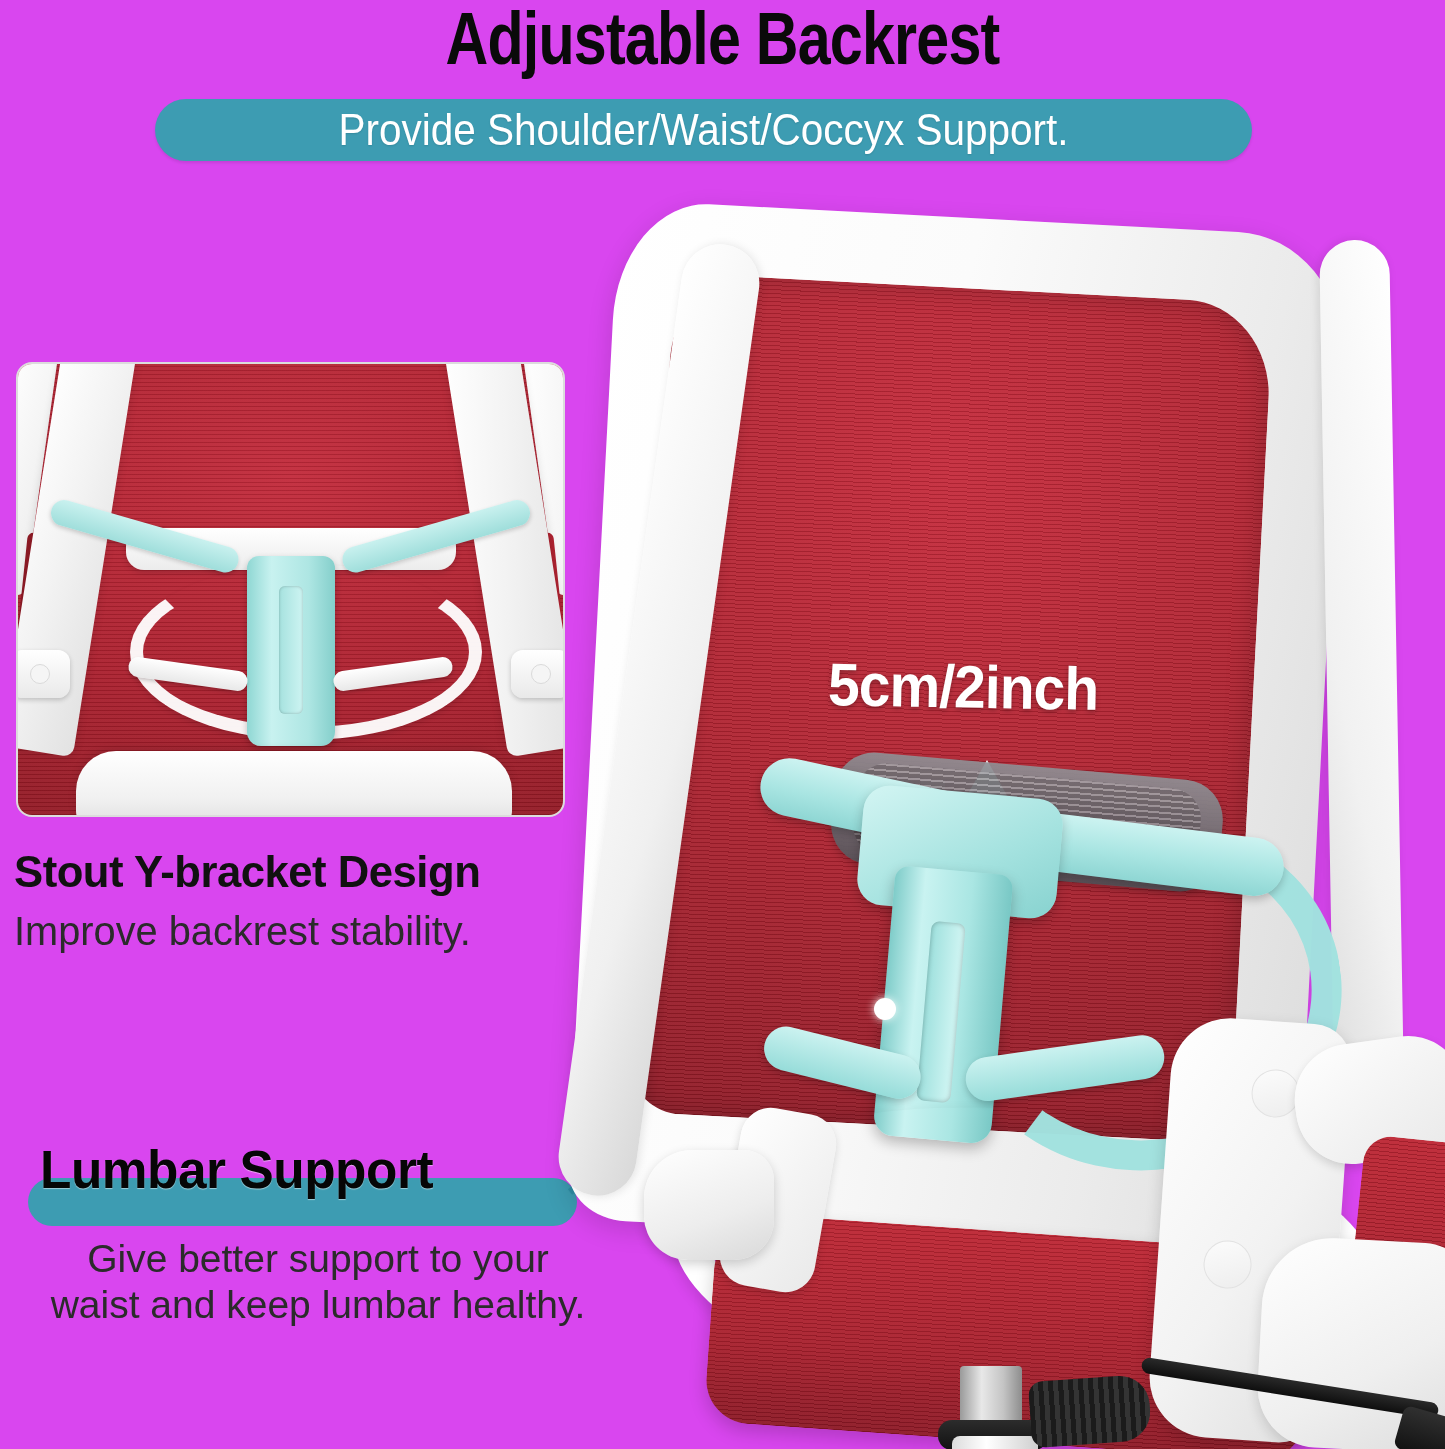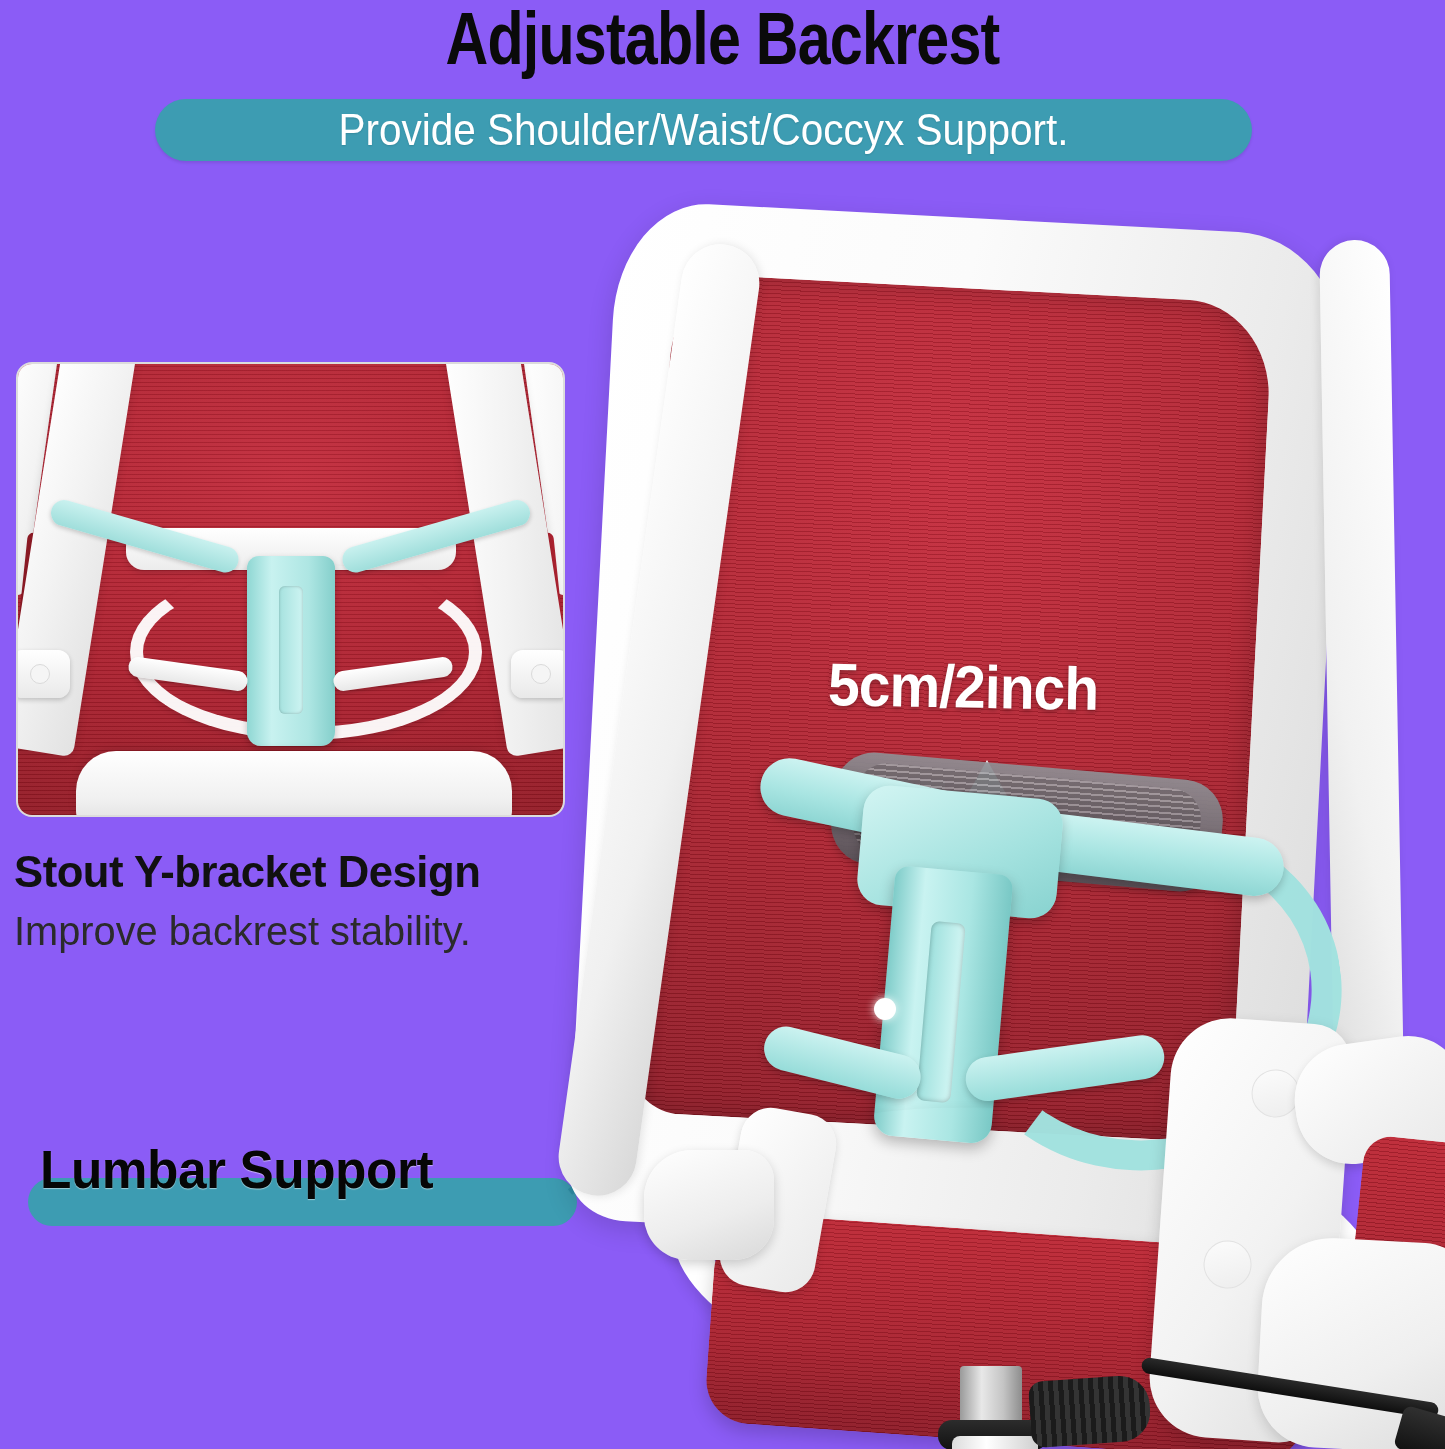--- a/index.html
+++ b/index.html
@@ -4,21 +4,21 @@
 <style>
   html,body{margin:0;padding:0;background:#fff;}
   body{
     font-family:"Liberation Sans","DejaVu Sans",sans-serif;
     -webkit-font-smoothing:antialiased;
   }
   #page{
     position:relative;
     width:1445px;
     height:1449px;
-    background:#8b5cf6;
+    background:#d946ef;
     overflow:hidden;
   }
 
   
   .hdr-title{
     position:absolute;
     left:0; top:2px;
     width:1445px;
     text-align:center;
     font-size:74px;
@@ -494,20 +494,21 @@
     <div class="ins-knob r">
       <div class="ins-dot" style="left:20px;top:14px;"></div>
     </div>
   </div>
 
   <div class="blk1-h">Stout Y-bracket Design</div>
   <div class="blk1-p">Improve backrest stability.</div>
 
   <div class="blk2-pill"></div>
   <div class="blk2-h">Lumbar Support</div>
+  <div class="blk2-p">Give better support to your waist and keep lumbar healthy.</div>
 
   <svg class="leader" viewBox="0 0 400 290">
     <line x1="30" y1="262" x2="352" y2="22" stroke="#2f8ea6" stroke-width="7" stroke-dasharray="20 14" stroke-linecap="butt"></line>
   </svg>
 
   <div class="chair">
 
     <div class="bk-shell"></div>
     <div class="bk-mesh"></div>
     <div class="bk-rail-l"></div>

